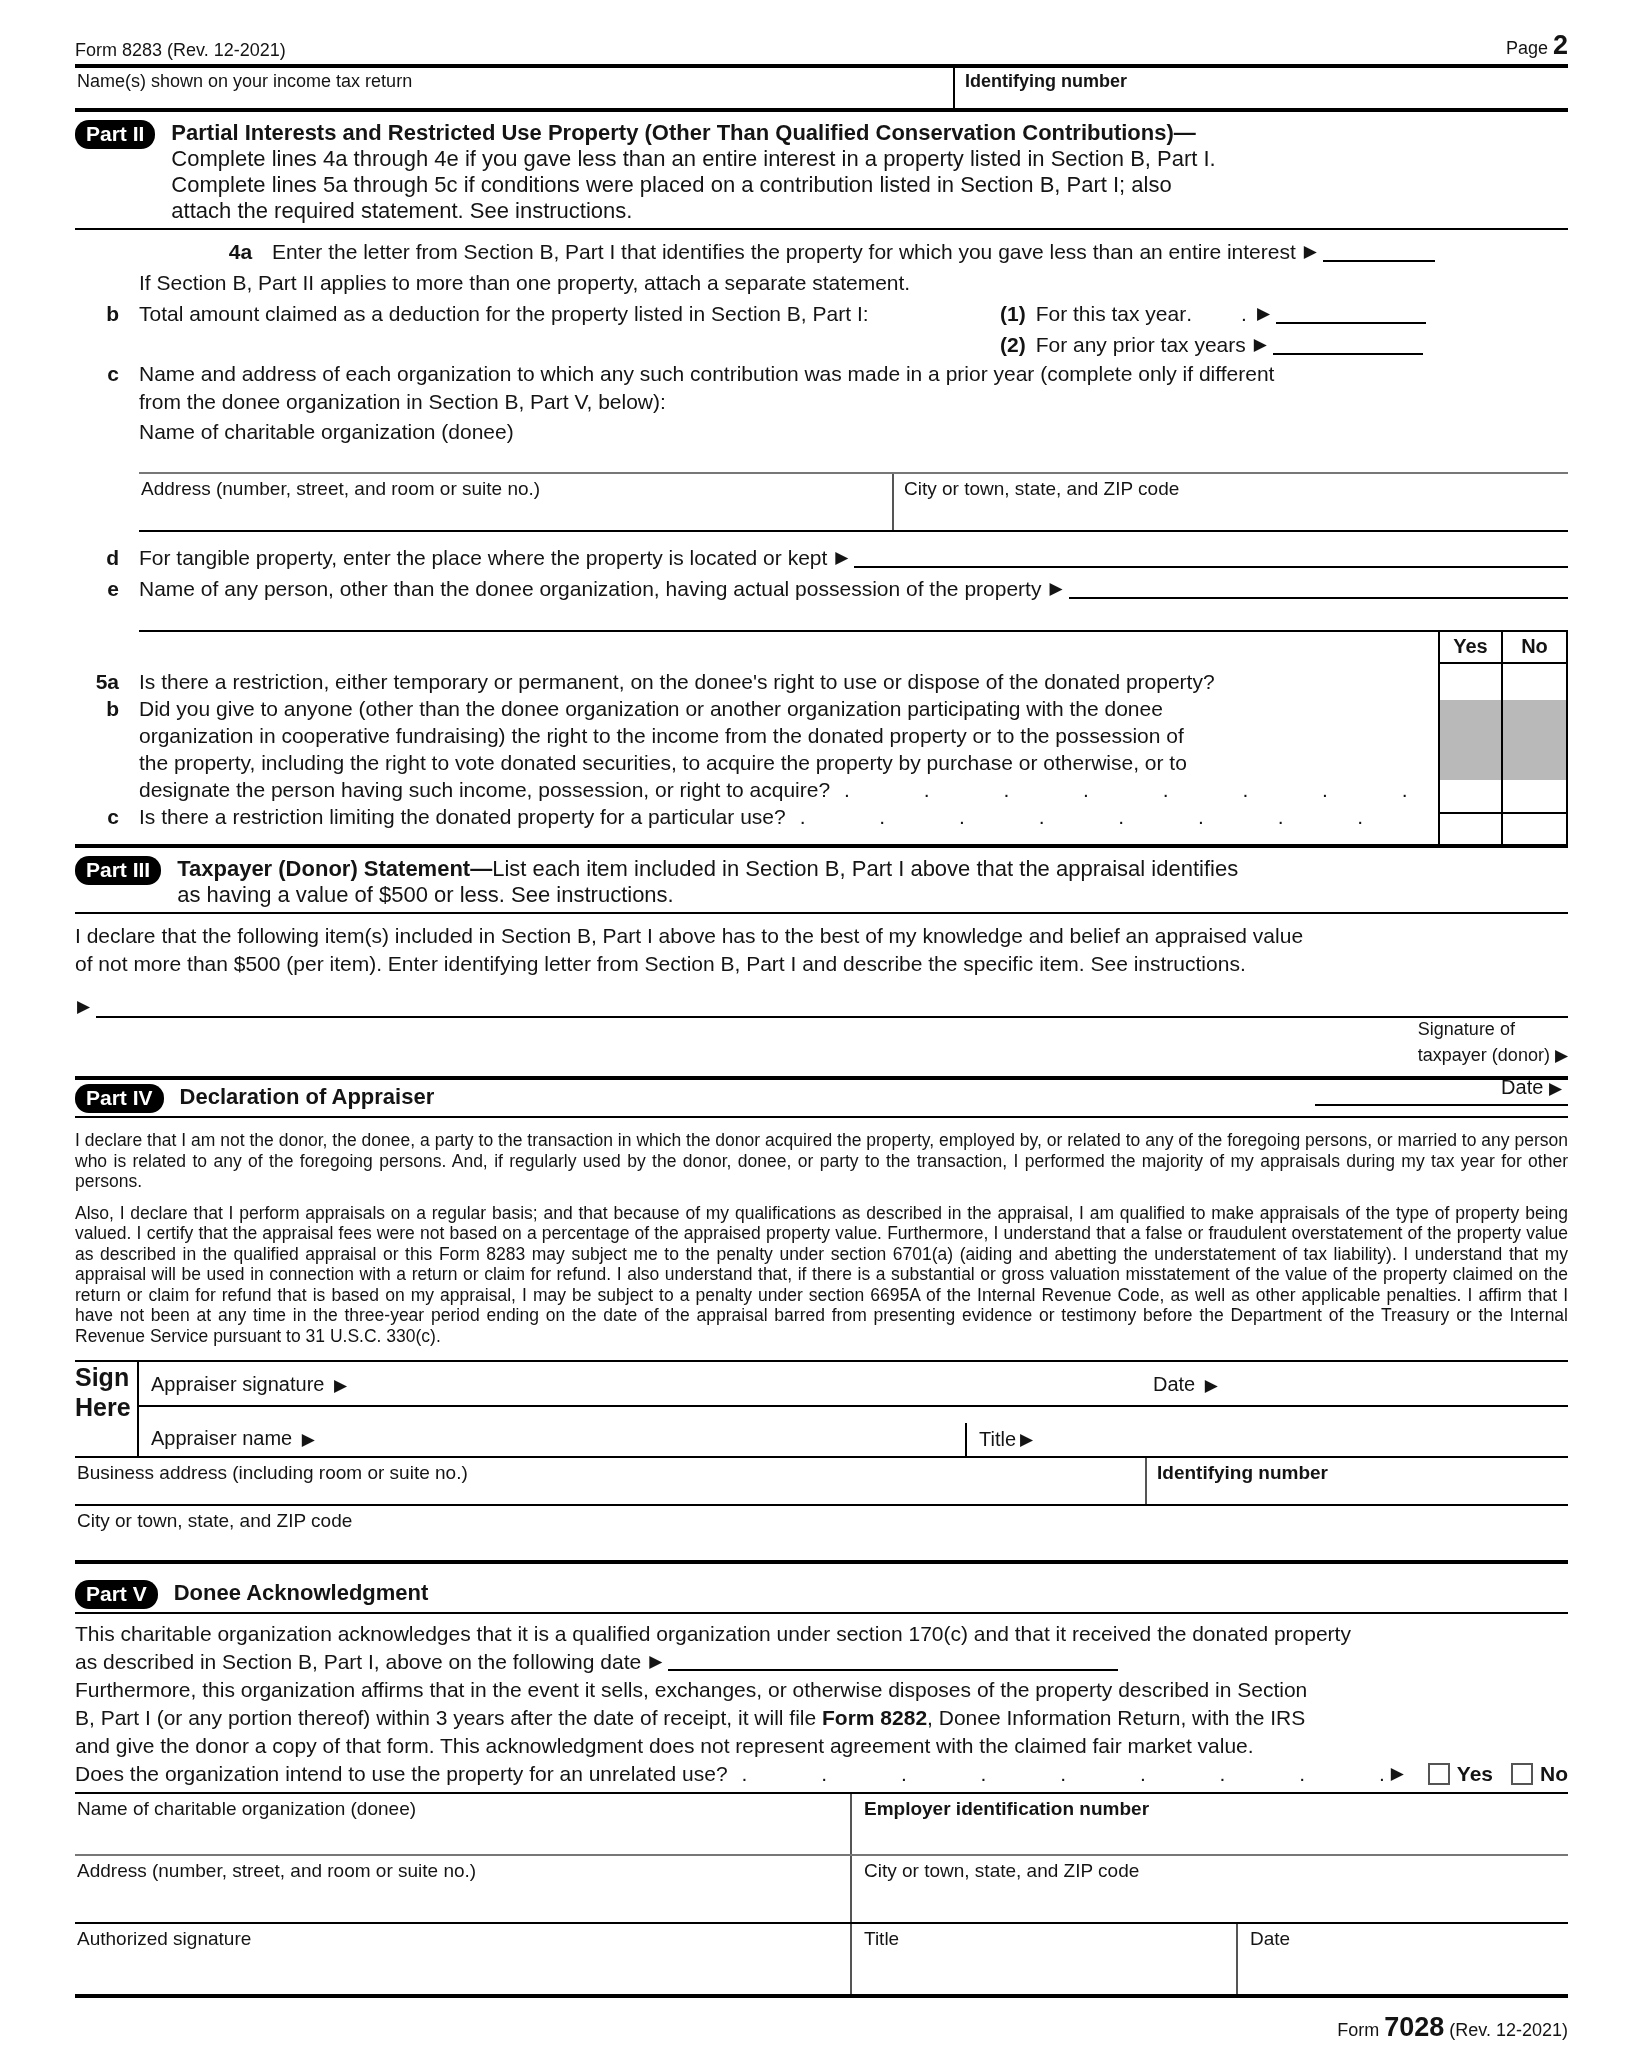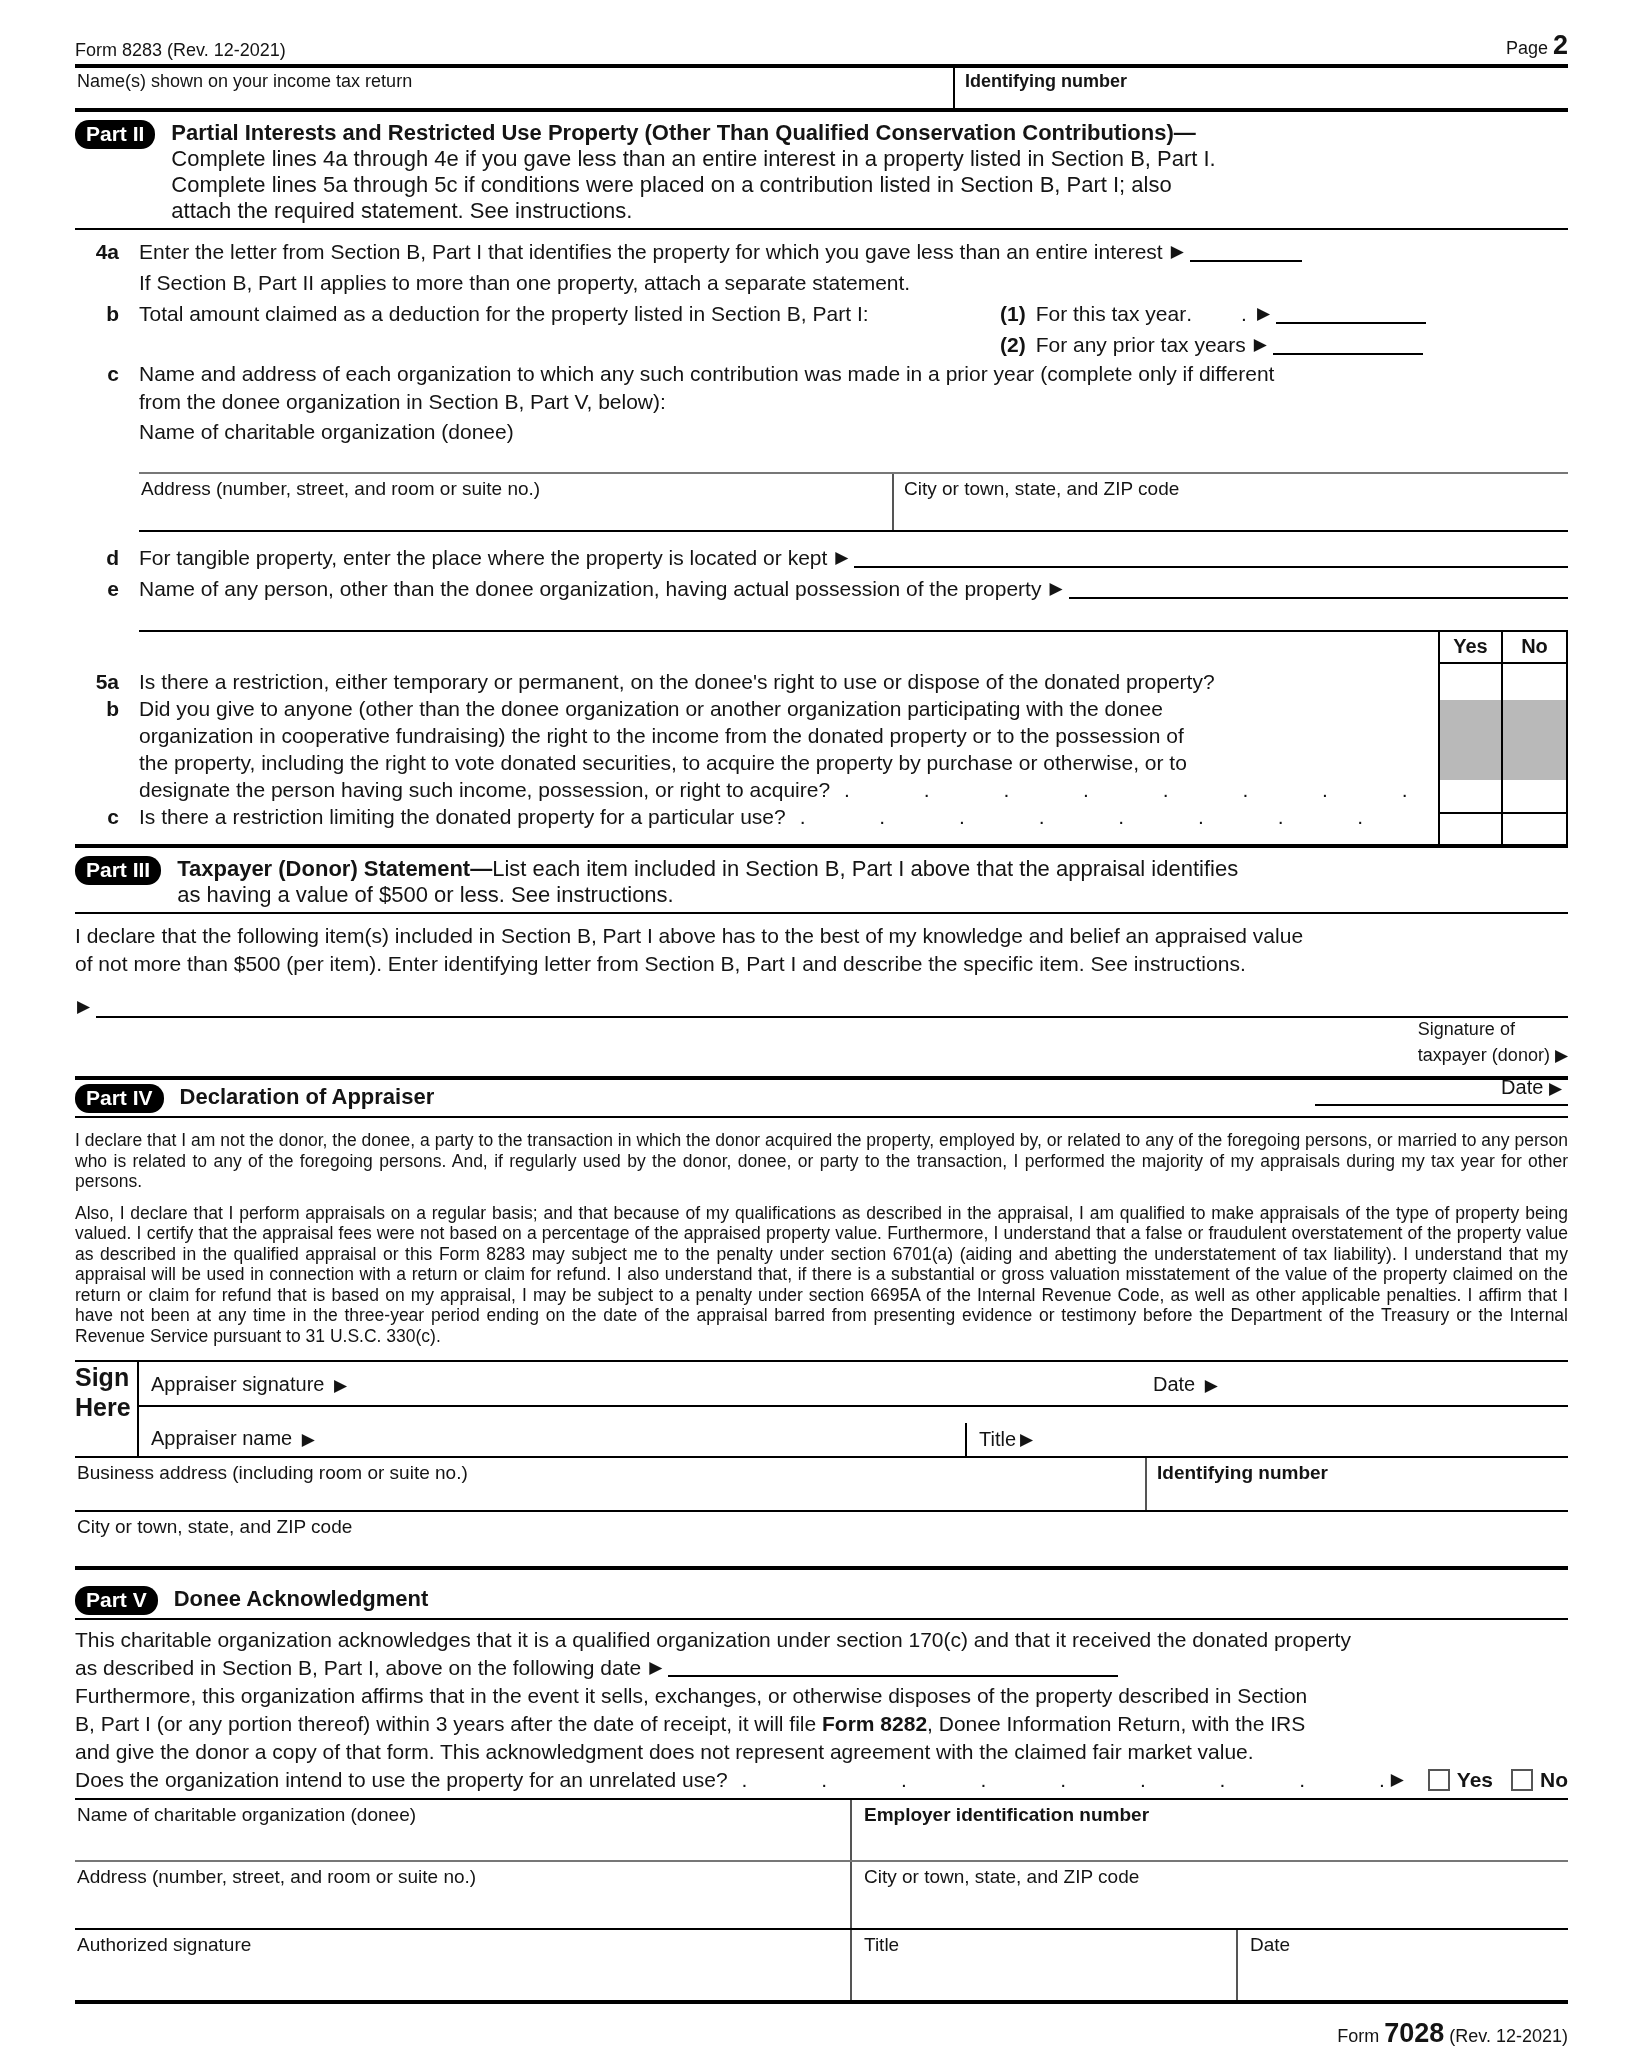--- a/index.html
+++ b/index.html
@@ -74,21 +74,21 @@
 
   .sign-block { display:flex; border-top:2px solid #000; margin-top:14px; }
   .sign-cap { width:62px; flex-shrink:0; font-size:25px; font-weight:bold; line-height:30px; }
   .sign-rows { flex:1; border-left:2px solid #000; }
   .srow1 { height:45px; border-bottom:2px solid #000; display:flex; align-items:flex-end; padding:0 0 4px 12px; font-size:20px; }
   .srow1 .spacer { flex:1; }
   .srow1 .datecell { width:415px; }
   .srow2 { height:33px; display:flex; align-items:center; font-size:20px;margin-top:16px; }
   .srow2 .c1 { flex:1; padding-left:12px; }
   .srow2 .c2 { width:603px; border-left:2px solid #000; padding-left:12px; align-self:stretch; display:flex; align-items:center; }
-  .biz-row { display:flex; border-top:2px solid #000; height:54px; font-size:19px; }
+  .biz-row { display:flex; border-top:2px solid #000; height:48px; font-size:19px; }
   .biz-row .c1 { flex:1; padding:4px 0 0 2px; }
   .biz-row .c2 { width:423px; border-left:2px solid #555; padding:4px 0 0 10px; font-weight:bold; }
   .city-row { border-top:2px solid #000; border-bottom:4px solid #000; height:60px; font-size:19px; padding:4px 0 0 2px; }
 
   
   .part5-hdr { margin-top:12px; }
   .p5text { margin-top:6px; }
   .p5text .row { display:flex; align-items:flex-start; font-size:21px; line-height:28px; }
   .p5text .row .txt { white-space:nowrap; }
   .cbgroup { display:flex; align-items:center; white-space:nowrap; }
@@ -126,21 +126,21 @@
   <div class="part-hdr">
     <span class="badge">Part II</span>
     <div class="pt-text">
       <div class="pt-title">Partial Interests and Restricted Use Property (Other Than Qualified Conservation Contributions)—</div>
       <div class="pt-desc">Complete lines 4a through 4e if you gave less than an entire interest in a property listed in Section B, Part I.</div>
       <div class="pt-desc">Complete lines 5a through 5c if conditions were placed on a contribution listed in Section B, Part I; also</div>
       <div class="pt-desc">attach the required statement. See instructions.</div>
     </div>
   </div>
 
-  <div class="ln" style="margin-top:6px;">
+  <div class="ln" style="margin-top:6px;justify-content:center;">
     <span class="num">4a</span>
     <span class="txt">Enter the letter from Section B, Part I that identifies the property for which you gave less than an entire interest</span>
     <span class="arr">▶</span>
     <span class="wline w112"></span>
   </div>
   <div class="ln">
     <span class="num"></span>
     <span class="txt">If Section B, Part II applies to more than one property, attach a separate statement.</span>
   </div>
 

